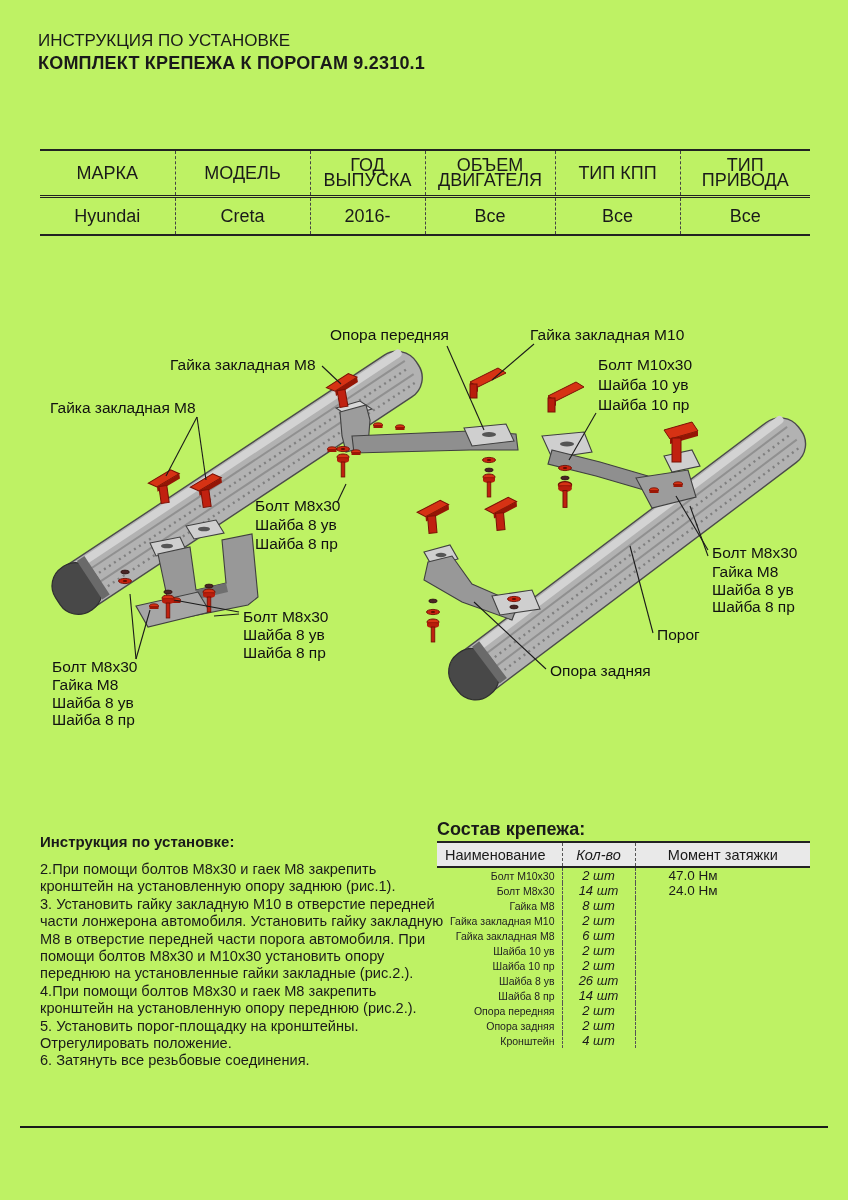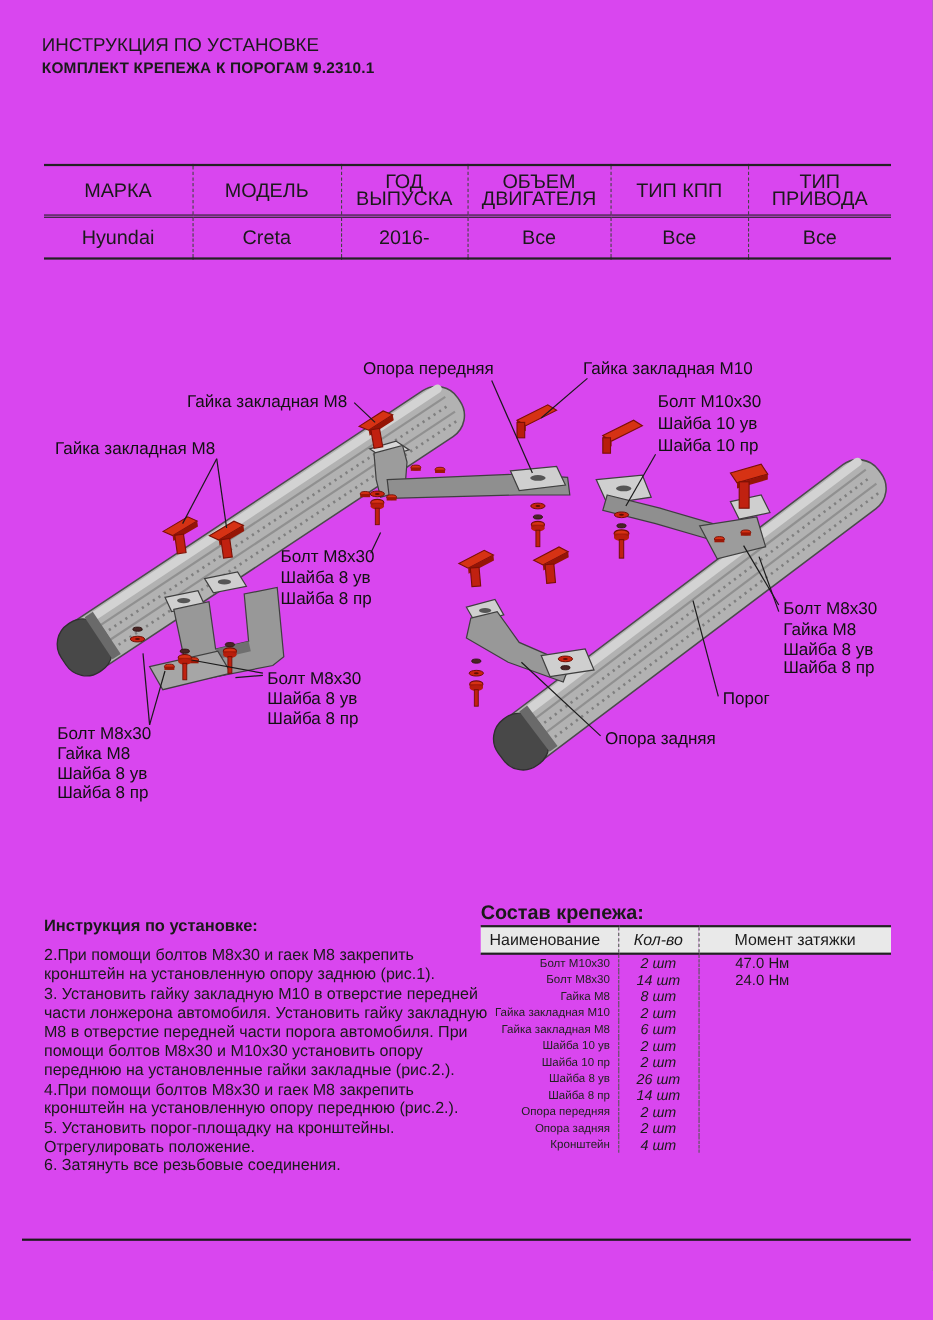--- a/index.html
+++ b/index.html
@@ -1,21 +1,21 @@
 <!DOCTYPE html>
 <html><head>
 <meta charset="utf-8">
 <style>
   html,body{margin:0;padding:0;background:#888;}
-  .page{position:relative;width:848px;height:1200px;background:#d946ef;margin:0 auto;
+  .page{position:relative;width:848px;height:1200px;background:#bef264;margin:0 auto;
         font-family:"Liberation Sans",sans-serif;color:#1a1a1a;overflow:hidden;}
 
   
   .doc-title-1{position:absolute;left:38px;top:31px;font-size:17px;font-weight:normal;}
-  .doc-title-2{position:absolute;left:38px;top:53px;font-size:14px;font-weight:bold;letter-spacing:.2px;text-align:right;}
+  .doc-title-2{position:absolute;left:38px;top:53px;font-size:18px;font-weight:bold;letter-spacing:.2px;text-align:right;}
 
   
   table.vtable{position:absolute;left:40px;top:149px;width:770px;border-collapse:collapse;
                table-layout:fixed;border-top:2px solid #222;border-bottom:2px solid #222;}
   table.vtable th,table.vtable td{border-left:1px dashed #444;text-align:center;vertical-align:middle;
                font-weight:normal;font-size:18px;padding:0 4px;}
   table.vtable th:first-child,table.vtable td:first-child{border-left:none;}
   table.vtable thead th{height:44px;border-bottom:3px double #222;}
   table.vtable tbody td{height:36px;}
   table.vtable th span{display:block;line-height:15px;}

